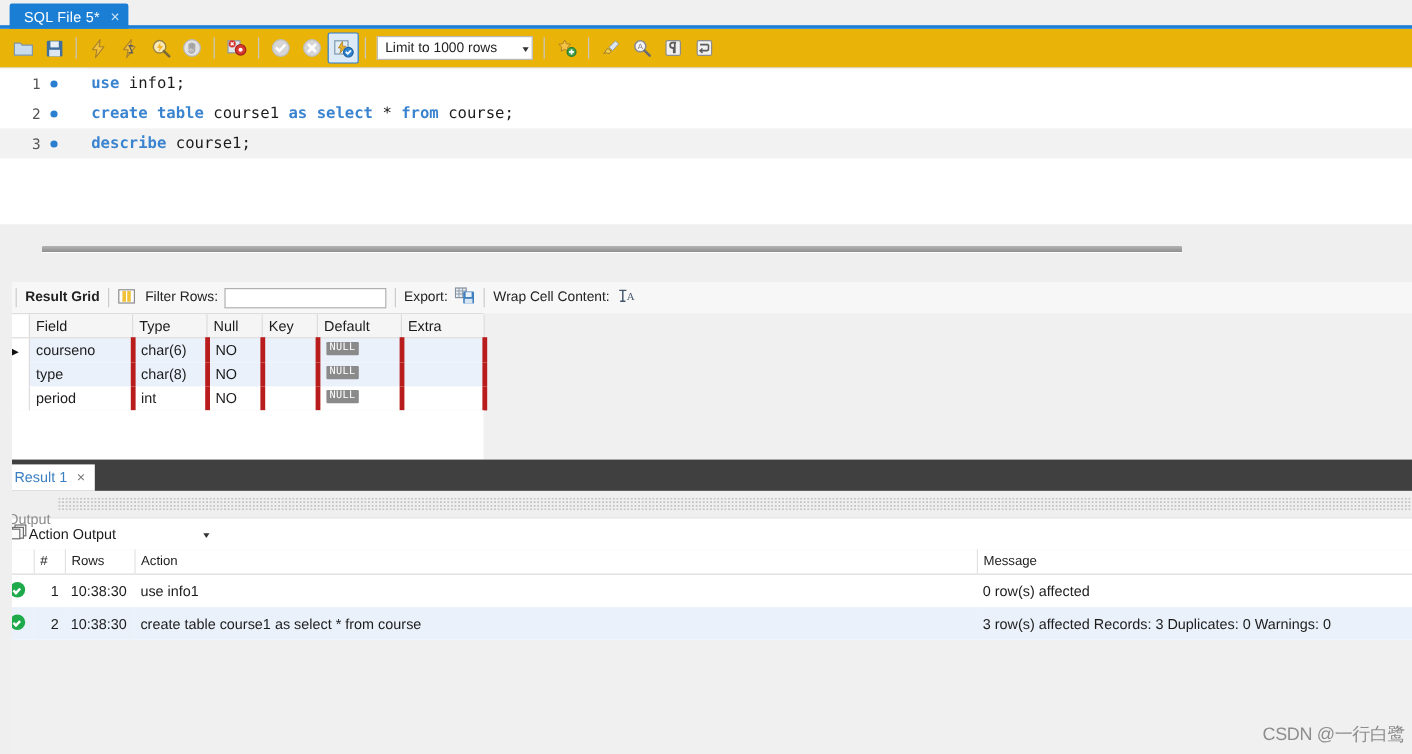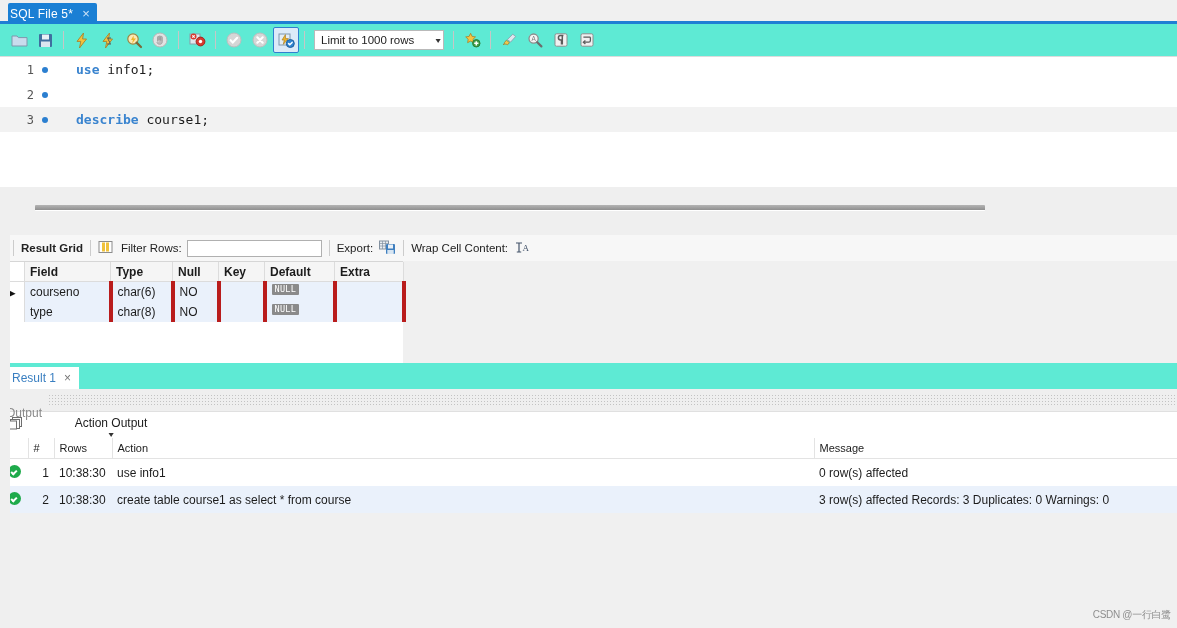--- a/index.html
+++ b/index.html
@@ -9,28 +9,28 @@
     font-family:"Liberation Sans","DejaVu Sans",sans-serif;
     font-size:12px;color:#222;
     overflow:hidden;
     position:relative;
   }
   
   .tabstrip{height:24px;background:#f0f0f0;position:relative;display:flex;align-items:flex-end;}
   .tabstrip:after{content:"";position:absolute;left:0;right:0;bottom:0;height:3px;background:#1f7fd4;}
   .sqltab{
     height:21px;background:#1a7fd4;color:#fff;display:flex;align-items:center;
-    padding:0 7px 0 2px;font-size:12px;position:relative;z-index:2;margin-left:8px;
+    padding:0 7px 0 12px;font-size:12px;position:relative;z-index:2;margin-left:8px;
     border-top-left-radius:2px;border-top-right-radius:2px;
   }
   .sqltab .tlabel{letter-spacing:.2px;}
   .sqltab .tclose{margin-left:9px;color:#cfe4f7;font-size:13px;line-height:1;}
   
   .toolbar{
-    height:32px;background:#5eead4;border-bottom:1px solid #dcdcdc;
+    height:32px;background:#eab308;border-bottom:1px solid #dcdcdc;
     display:flex;align-items:center;padding:0 6px;gap:0;
   }
   .tbtn{width:26px;height:26px;display:flex;align-items:center;justify-content:center;position:relative;}
   .tbtn.sel{border:1px solid #2f7fd0;background:#dceaf8;box-sizing:border-box;border-radius:2px;}
   .sep{width:1px;height:18px;background:#c6c6c6;margin:0 5px;}
   .limitbox{
     width:130px;height:20px;background:#fff;border:1px solid #b9b9b9;
     display:flex;align-items:center;justify-content:space-between;
     padding:0 3px 0 6px;font-size:11.5px;color:#222;margin:0 4px;box-sizing:border-box;
   }
@@ -54,61 +54,61 @@
   
   .gridbar{height:26px;background:#f7f7f7;display:flex;align-items:center;padding-left:6px;font-size:11.5px;color:#222;}
   .gridbar .vline{width:1px;height:16px;background:#cccccc;margin:0 7px;}
   .gridbar b{font-weight:bold;}
   .filterinput{width:135px;height:17px;background:#fff;border:1px solid #b0b0b0;margin-left:5px;box-sizing:border-box;}
   
   .dgrid{background:#fff;border-top:1px solid #d6d6d6;width:403px;}
   .dgrid table{border-collapse:collapse;width:403px;table-layout:fixed;}
   .dgrid th{
     background:#f5f5f5;border:1px solid #dcdcdc;border-top:none;
-    font-weight:bold;font-size:12px;color:#1c1c1c;height:19px;padding:0 5px;text-align:left;
+    font-weight:normal;font-size:12px;color:#1c1c1c;height:19px;padding:0 5px;text-align:left;
   }
   .dgrid td{border-right:4px solid #b91c1c;height:20px;padding:0 5px;font-size:12px;color:#1c1c1c;}
   .dgrid tr.alt td{background:#eaf1fb;}
   .dgrid .selcol{width:24px;text-align:center;border-right:1px solid #dcdcdc;background:#fff;}
   .dgrid tr.alt .selcol{background:#fff;}
   .rowmark{color:#111;font-size:9px;}
   .nullbadge{
     display:inline-block;background:#8a8a8a;color:#fff;font-size:8.5px;
     padding:0px 3px;line-height:11px;border-radius:1px;letter-spacing:.3px;
     font-family:"DejaVu Sans Mono","Liberation Mono",monospace;position:relative;top:-4px;
   }
   .gridfill{background:#fff;height:41px;width:403px;}
   
-  .resulttabs{height:26px;background:#5eead4;display:flex;align-items:flex-end;position:relative;}
+  .resulttabs{height:26px;background:#404040;display:flex;align-items:flex-end;position:relative;}
   .rtab{height:22px;background:#fff;display:flex;align-items:center;padding:0 8px 0 12px;
         font-size:12px;color:#3a7fc1;}
   .rtab .x{margin-left:8px;color:#777;font-size:12px;}
   
   .outhead{height:22px;display:flex;align-items:center;background:#efefef;padding-left:6px;}
   .outhead .lbl{font-size:12px;color:#8a8a8a;padding-right:6px;margin-top:25px;}
   .dots{flex:1;height:10px;background-image:radial-gradient(#c3c3c3 1px, transparent 1px);
         background-size:3px 3px;background-position:0 2px;}
   .actionbar{height:26px;background:#fff;display:flex;align-items:center;border-top:1px solid #e0e0e0;padding-left:8px;}
   .acsel{width:150px;height:18px;display:flex;align-items:center;justify-content:space-between;
-         font-size:12px;color:#1c1c1c;margin-left:12px;padding-right:4px;flex-direction:column;}
+         font-size:12px;color:#1c1c1c;margin-left:0;padding-right:4px;}
   
   .otable{width:1177px;border-collapse:collapse;table-layout:fixed;background:#fff;}
   .otable th{
     font-weight:normal;font-size:11px;color:#1c1c1c;text-align:left;height:20px;
     background:#fff;border-bottom:1px solid #e3e3e3;border-left:1px solid #e3e3e3;padding:0 5px;
   }
   .otable th.nob{border-left:none;}
   .otable td{height:27px;font-size:12px;color:#1c1c1c;padding:0 5px;vertical-align:middle;}
   .otable tr.alt td{background:#eaf1fb;}
   .otable td.num{text-align:right;}
   .okicon{width:13px;height:13px;border-radius:50%;background:#1eaa4b;display:inline-block;position:relative;}
   .okicon:after{content:"";position:absolute;left:3px;top:5.5px;width:4px;height:2px;border-left:2px solid #fff;
     border-bottom:2px solid #fff;transform:rotate(-45deg);}
   .watermark{
-    position:absolute;right:6px;bottom:6px;font-size:10px;color:#6d6d6d;opacity:.75;
+    position:absolute;right:6px;bottom:6px;font-size:15px;color:#6d6d6d;opacity:.75;
     white-space:nowrap;pointer-events:none;letter-spacing:-0.3px;
   }
   .leftrail{position:absolute;left:0;top:0;bottom:0;width:10px;background:#efefef;}
 </style>
 </head>
 <body>
 
 <div class="tabstrip">
   <div class="sqltab">
     <span class="tlabel">SQL File 5*</span>
@@ -248,20 +248,21 @@
         <span class="dot">
           <i></i>
         </span>
         <span class="code"><span class="kw">use</span><span class="op"> info1;</span></span>
       </div>
       <div class="eline">
         <span class="ln">2</span>
         <span class="dot">
           <i></i>
         </span>
+        <span class="code"><span class="kw">create table</span><span class="op"> course1 </span><span class="kw">as select</span><span class="op"> * </span><span class="kw">from</span><span class="op"> course;</span></span>
       </div>
       <div class="eline active">
         <span class="ln">3</span>
         <span class="dot">
           <i></i>
         </span>
         <span class="code"><span class="kw">describe</span><span class="op"> course1;</span></span>
       </div>
     </div>
 </div>
@@ -333,20 +334,29 @@
           <td>char(6)</td>
           <td>NO</td>
           <td></td>
           <td><span class="nullbadge">NULL</span></td>
           <td></td>
         </tr>
         <tr class="alt">
           <td class="selcol"><span class="rowmark"></span></td>
           <td>type</td>
           <td>char(8)</td>
+          <td>NO</td>
+          <td></td>
+          <td><span class="nullbadge">NULL</span></td>
+          <td></td>
+        </tr>
+        <tr>
+          <td class="selcol"><span class="rowmark"></span></td>
+          <td>period</td>
+          <td>int</td>
           <td>NO</td>
           <td></td>
           <td><span class="nullbadge">NULL</span></td>
           <td></td>
         </tr>
       </tbody>
   </table>
 </div>
 <div class="gridfill"></div>
 

